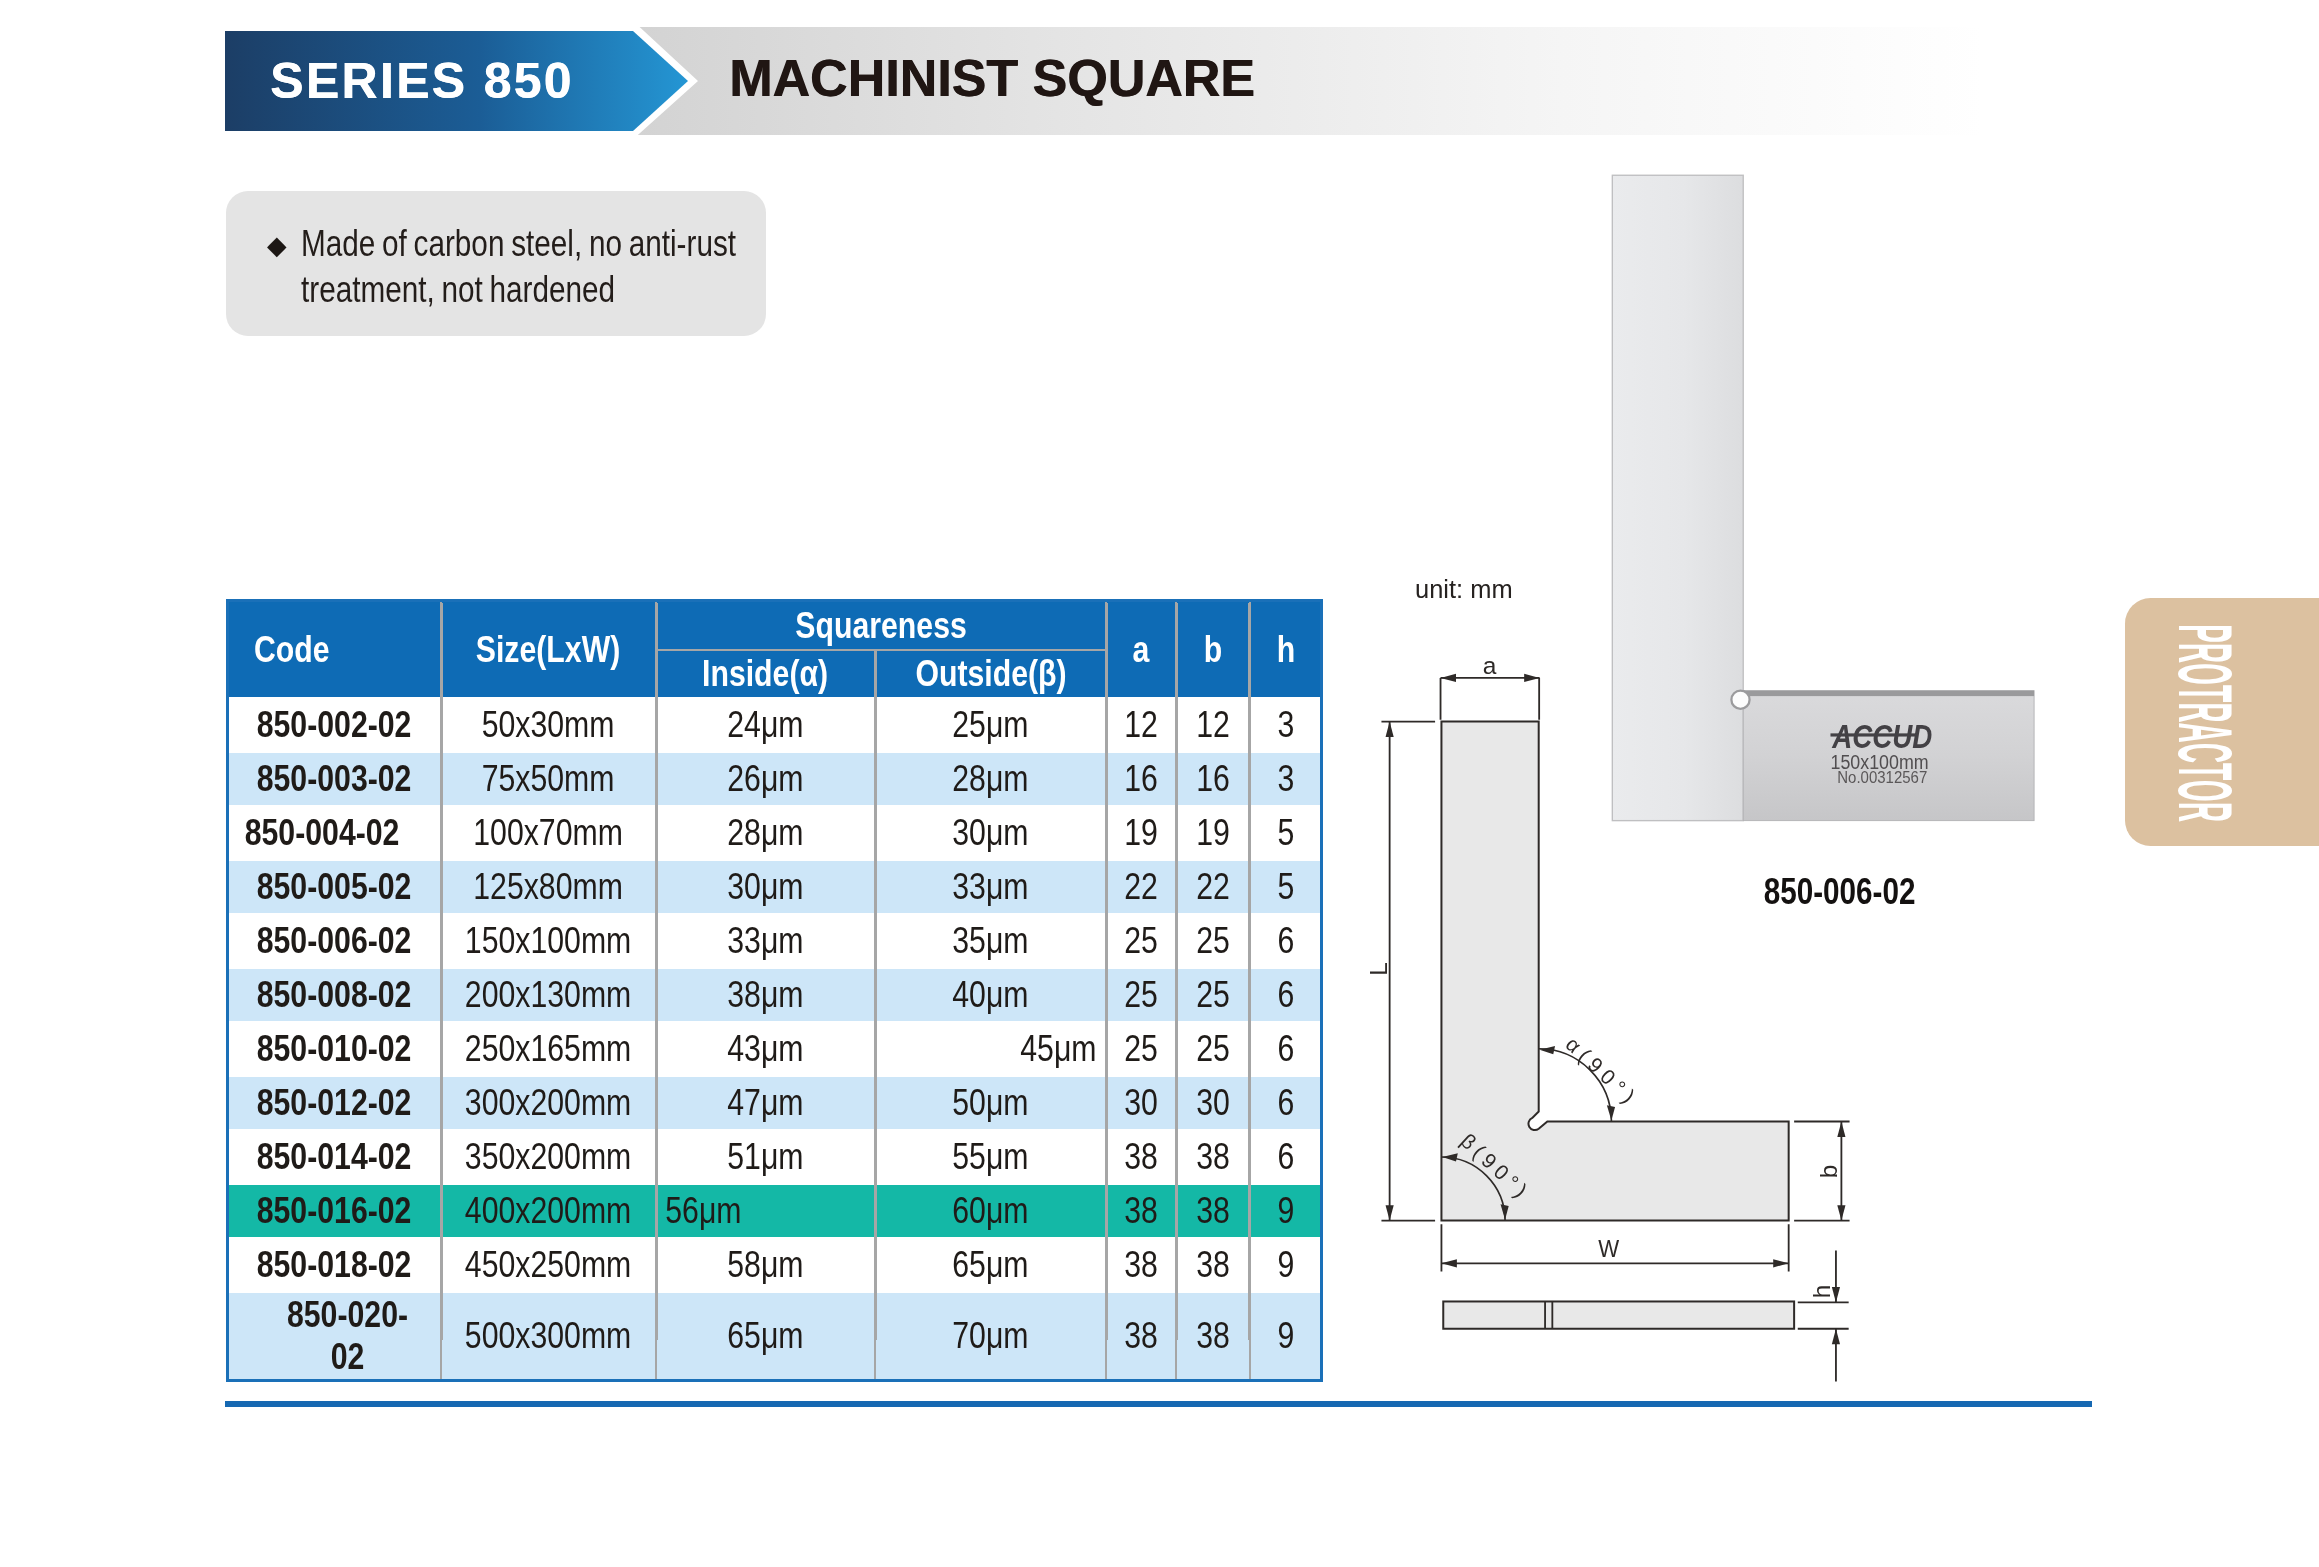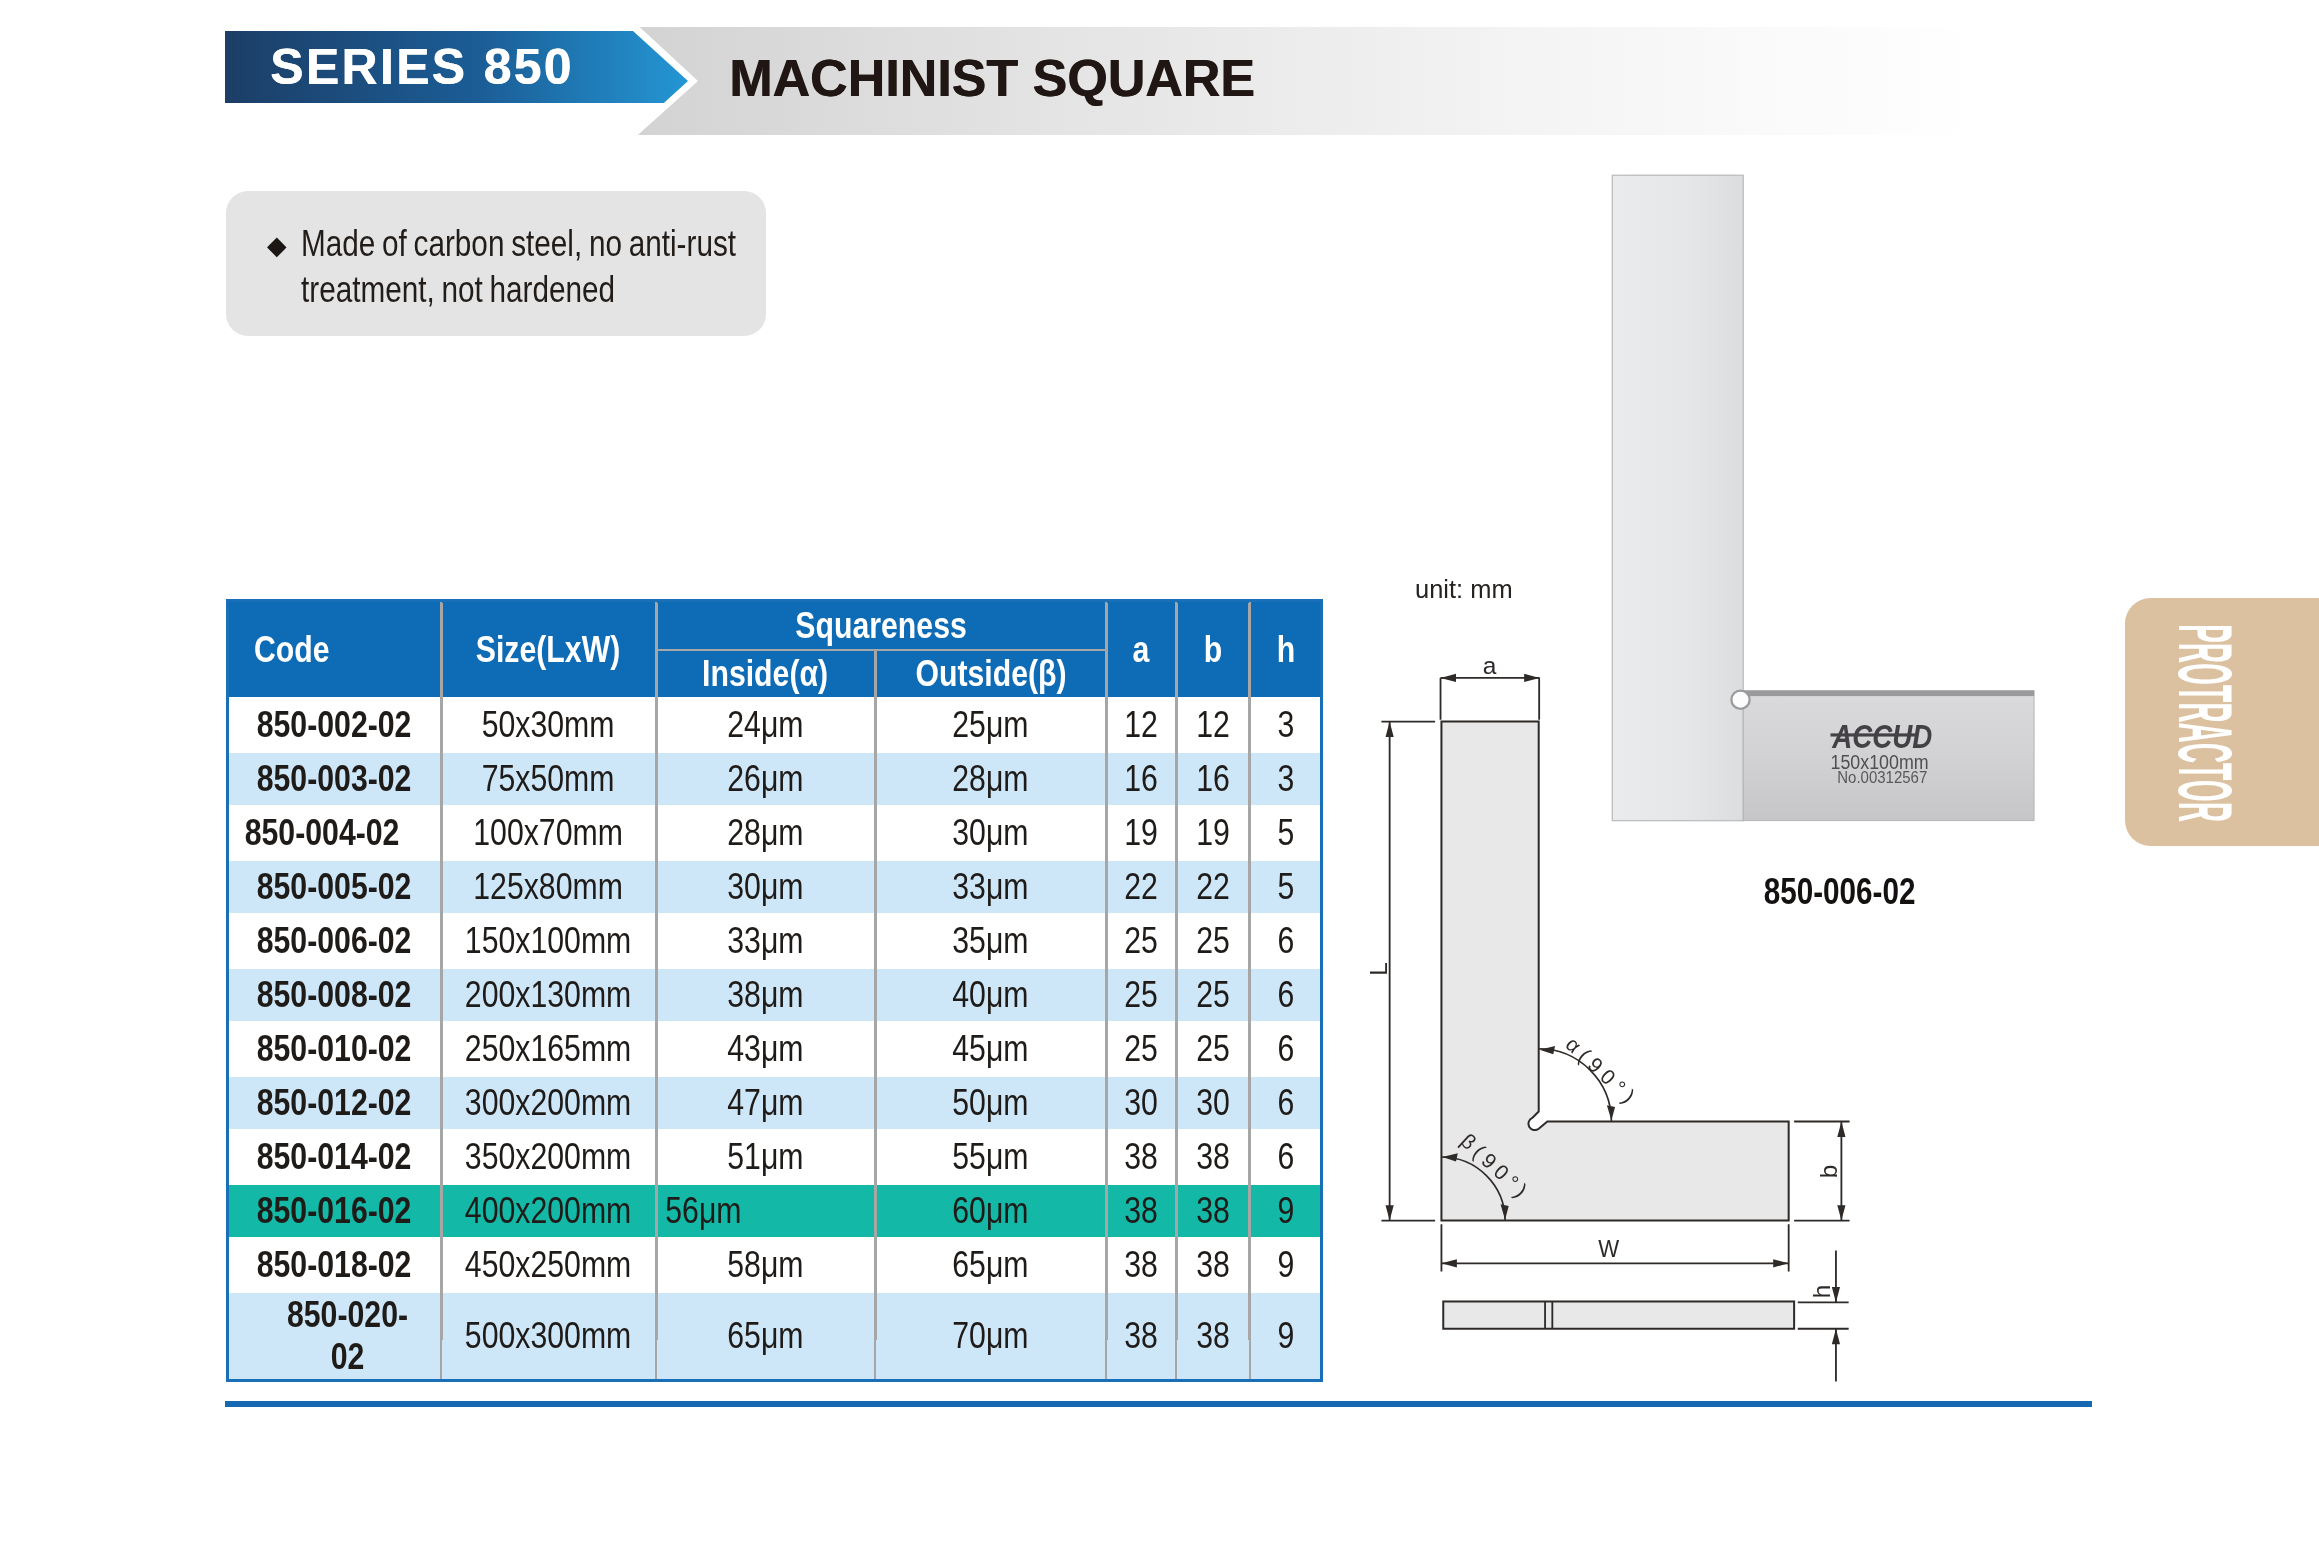--- a/index.html
+++ b/index.html
@@ -9,21 +9,21 @@
   .cx{display:inline-block;transform:scaleX(0.84);transform-origin:50% 50%;}
 </style>
 </head>
 <body>
 <div id="page">
 
   <div class="abs" style="left:636px;top:27px;width:1683px;height:108px;
        background:linear-gradient(90deg,#d3d3d3 0%,#e4e4e4 25%,#f5f5f5 55%,#ffffff 80%);
        clip-path:polygon(3.6px 0px,62px 54px,1.8px 108px,1683px 108px,1683px 0px);"></div>
 
-  <div class="abs" style="left:225px;top:31px;width:463px;height:72px;
+  <div class="abs" style="left:225px;top:31px;width:463px;height:100px;
        background:linear-gradient(90deg,#1c3e66 0%,#1b5d96 55%,#2496d4 100%);
        clip-path:polygon(0 0,408px 0,463px 50px,408px 100px,0 100px);
        display:flex;align-items:center;">
 
     <span style="color:#ffffff;font-weight:bold;font-size:50px;letter-spacing:2.3px;margin-left:45px;
           text-shadow:0.5px 0 0 #fff;">SERIES 850</span>
   </div>
 
   <div class="abs" style="left:729px;top:28px;height:100px;display:flex;align-items:center;">
     <span style="color:#201613;font-weight:bold;font-size:52px;letter-spacing:0px;
@@ -120,21 +120,21 @@
         <td style="box-sizing:border-box;border-right:2.7px solid #a6a6a6;border-bottom:2.7px solid #ffffff;text-align:center;"><span class="cx">40μm</span></td>
         <td style="box-sizing:border-box;border-right:2.7px solid #a6a6a6;border-bottom:2.7px solid #ffffff;text-align:center;"><span class="cx">25</span></td>
         <td style="box-sizing:border-box;border-right:2.7px solid #a6a6a6;border-bottom:2.7px solid #ffffff;text-align:center;"><span class="cx">25</span></td>
         <td style="box-sizing:border-box;border-bottom:2.7px solid #ffffff;text-align:center;"><span class="cx">6</span></td>
       </tr>
 
       <tr style="background:#ffffff;color:#1f1b18;font-size:36px;">
         <td style="box-sizing:border-box;height:54px;border-right:2.7px solid #a6a6a6;border-bottom:2.7px solid #ffffff;text-align:center;font-weight:bold;"><span class="cx">850-010-02</span></td>
         <td style="box-sizing:border-box;border-right:2.7px solid #a6a6a6;border-bottom:2.7px solid #ffffff;text-align:center;"><span class="cx">250x165mm</span></td>
         <td style="box-sizing:border-box;border-right:2.7px solid #a6a6a6;border-bottom:2.7px solid #ffffff;text-align:center;"><span class="cx">43μm</span></td>
-        <td style="box-sizing:border-box;border-right:2.7px solid #a6a6a6;border-bottom:2.7px solid #ffffff;text-align:center;"><span class="cx">45μm</span></td>
+        <td style="box-sizing:border-box;border-right:2.7px solid #a6a6a6;border-bottom:2.7px solid #ffffff;text-align:right;"><span class="cx">45μm</span></td>
         <td style="box-sizing:border-box;border-right:2.7px solid #a6a6a6;border-bottom:2.7px solid #ffffff;text-align:center;"><span class="cx">25</span></td>
         <td style="box-sizing:border-box;border-right:2.7px solid #a6a6a6;border-bottom:2.7px solid #ffffff;text-align:center;"><span class="cx">25</span></td>
         <td style="box-sizing:border-box;border-bottom:2.7px solid #ffffff;text-align:center;"><span class="cx">6</span></td>
       </tr>
 
       <tr style="background:#cde6f8;color:#1f1b18;font-size:36px;">
         <td style="box-sizing:border-box;height:54px;border-right:2.7px solid #a6a6a6;border-bottom:2.7px solid #ffffff;text-align:center;font-weight:bold;"><span class="cx">850-012-02</span></td>
         <td style="box-sizing:border-box;border-right:2.7px solid #a6a6a6;border-bottom:2.7px solid #ffffff;text-align:center;"><span class="cx">300x200mm</span></td>
         <td style="box-sizing:border-box;border-right:2.7px solid #a6a6a6;border-bottom:2.7px solid #ffffff;text-align:center;"><span class="cx">47μm</span></td>
         <td style="box-sizing:border-box;border-right:2.7px solid #a6a6a6;border-bottom:2.7px solid #ffffff;text-align:center;"><span class="cx">50μm</span></td>

